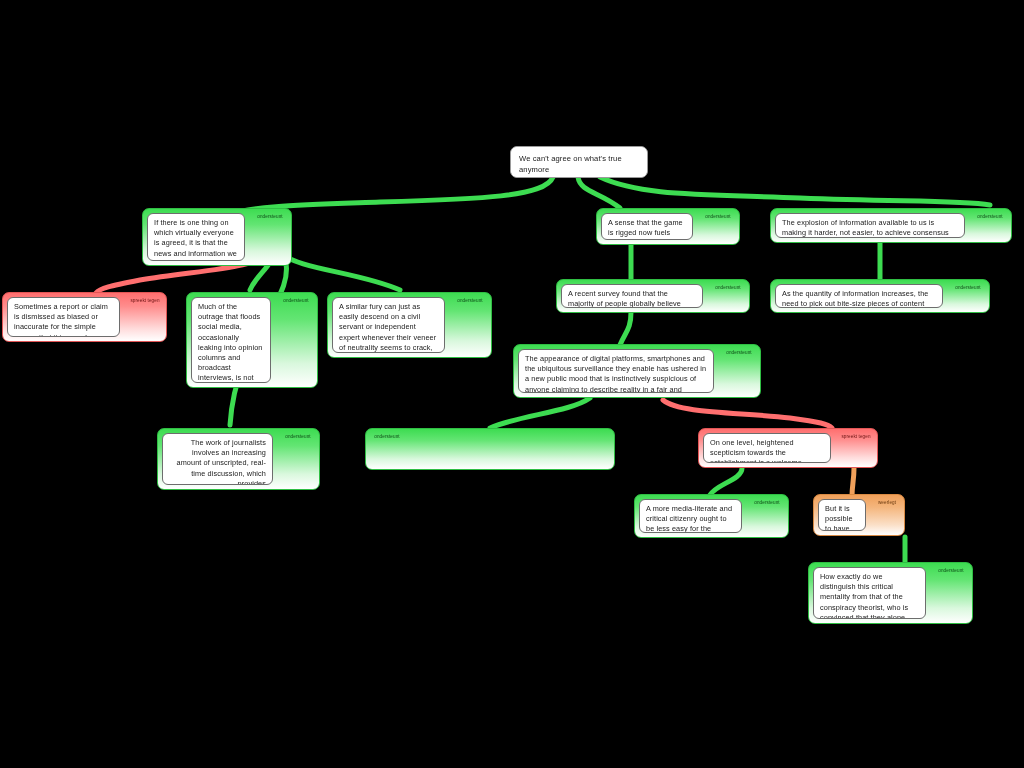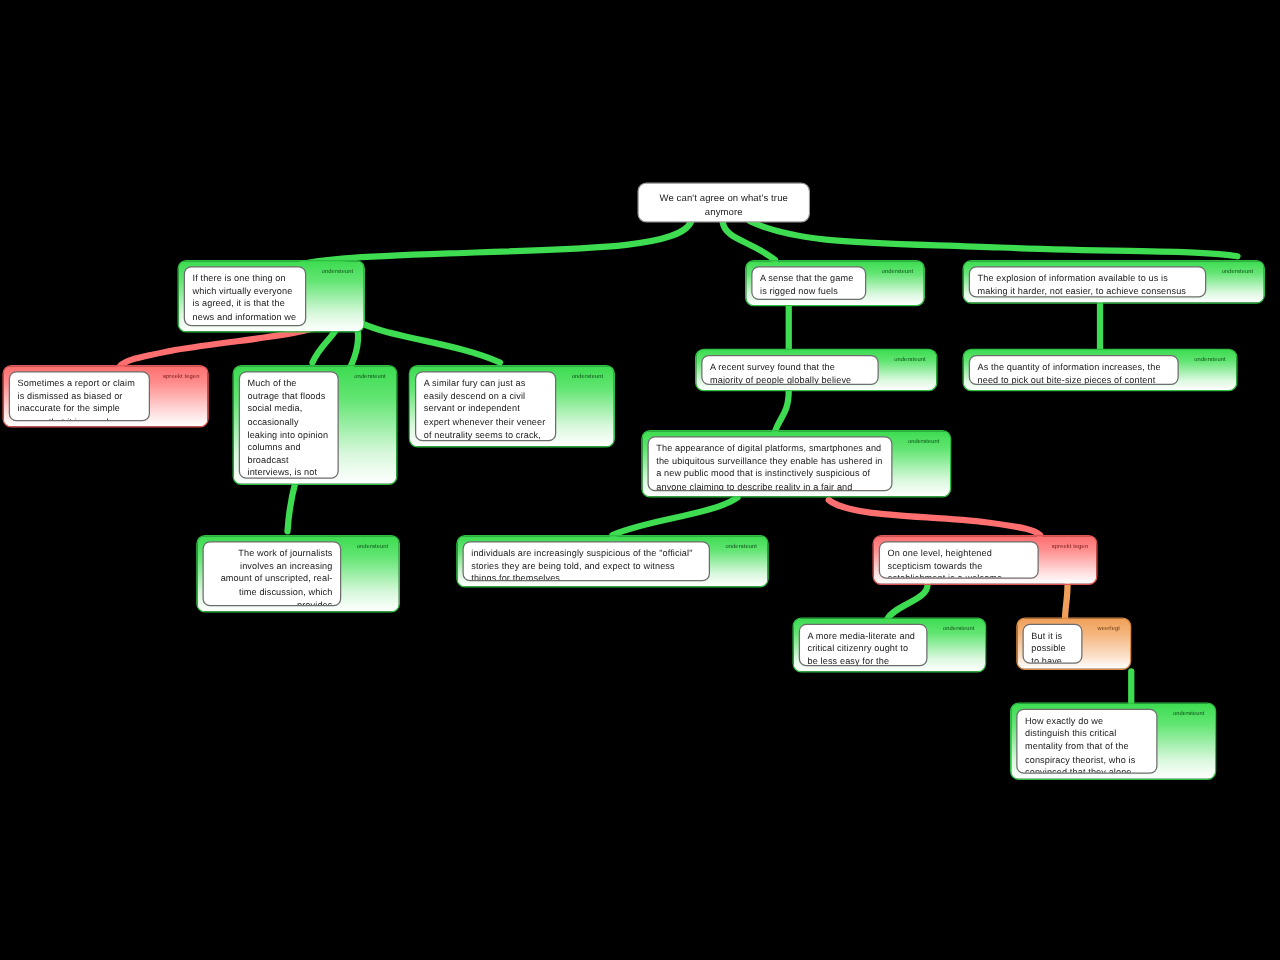--- a/index.html
+++ b/index.html
@@ -16,21 +16,21 @@
   .node.against{background:linear-gradient(180deg,#ff6f6f 0%,#ff8d8d 28%,#ffdcdc 75%,#ffffff 100%);
                 border:1px solid #e25555;}
   .node.refute{background:linear-gradient(180deg,#f0a05a 0%,#f4b57c 30%,#fbe0c8 75%,#ffffff 100%);
                border:1px solid #d98a43;}
   .node.root{background:#ffffff;border:1px solid #9a9a9a;border-radius:7px;}
 
   .body{background:#fff;border:1px solid #6d6d6d;border-radius:6px;
         margin:4px;padding:4px 6px;flex:1 1 auto;
         font-size:7.3px;line-height:10.2px;color:#1a1a1a;
         letter-spacing:.1px;overflow:hidden;}
-  .node.root .body{border:none;margin:0;padding:6px 8px;font-size:7.6px;line-height:11px;text-align:center;}
+  .node.root .body{border:none;margin:0;padding:6px 8px;font-size:7.6px;line-height:11px;}
 
   .tag{flex:0 0 auto;width:42px;padding:5px 2px 0 2px;box-sizing:border-box;
        font-size:4.6px;line-height:5.6px;text-align:center;letter-spacing:.1px;}
   .node.support .tag{color:#0d4a16;}
   .node.against .tag{color:#6d1414;}
   .node.refute  .tag{color:#6b3a10;}
 </style>
 </head>
 <body>
 
@@ -114,21 +114,20 @@
     <div class="body">A recent survey found that the majority of people globally believe their society is broken and their economy is rigged.</div>
     <div class="tag">ondersteunt</div>
   </div>
 
   <div class="node support" style="left:513px;top:344px;width:248px;height:54px;">
     <div class="body">The appearance of digital platforms, smartphones and the ubiquitous surveillance they enable has ushered in a new public mood that is instinctively suspicious of anyone claiming to describe reality in a fair and objective fashion.</div>
     <div class="tag">ondersteunt</div>
   </div>
 
   <div class="node support" style="left:365px;top:428px;width:250px;height:42px;">
-    <div class="body">individuals are increasingly suspicious of the "official" stories they are being told, and expect to witness things for themselves.</div>
     <div class="tag">ondersteunt</div>
   </div>
 
   <div class="node against" style="left:698px;top:428px;width:180px;height:40px;">
     <div class="body">On one level, heightened scepticism towards the establishment is a welcome development</div>
     <div class="tag">spreekt tegen</div>
   </div>
 
   <div class="node support" style="left:634px;top:494px;width:155px;height:44px;">
     <div class="body">A more media-literate and critical citizenry ought to be less easy for the powerful to manipulate.</div>

